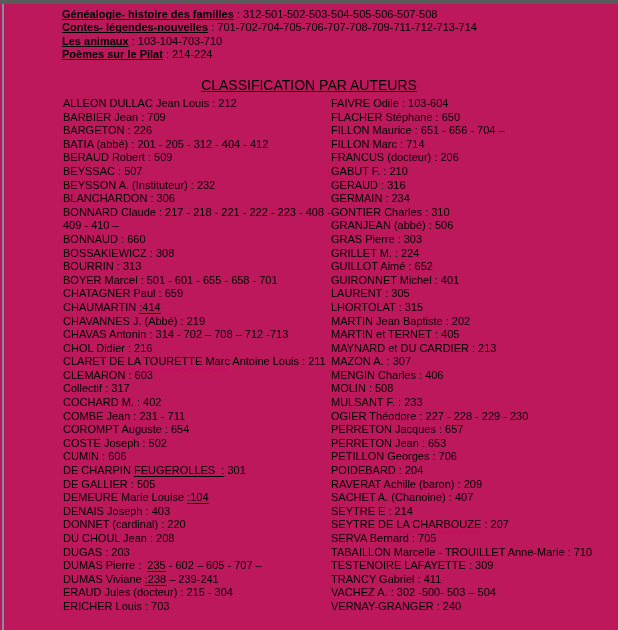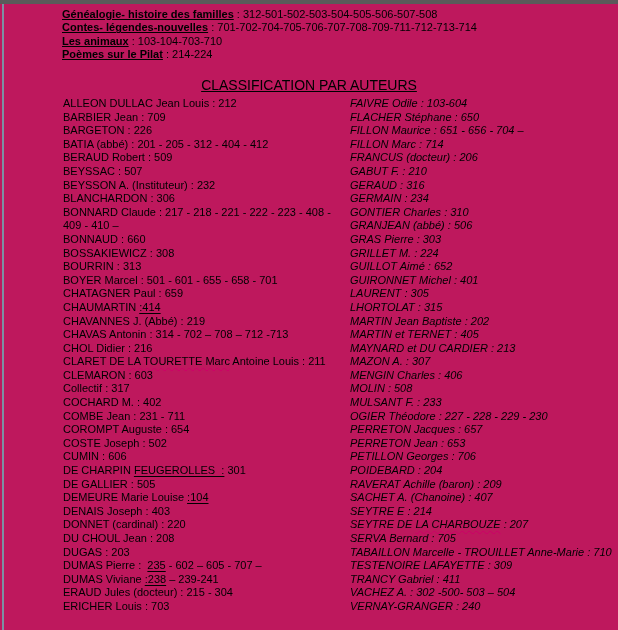--- a/index.html
+++ b/index.html
@@ -16,21 +16,21 @@
   .header { position: absolute; left: 62px; top: 8px; font-size: 11px; line-height: 13.4px; white-space: pre; }
   .cat-label { font-weight: bold; text-decoration: underline; }
 
   .title {
     position: absolute; left: 0; top: 77px; width: 618px;
     text-align: center; font-size: 14px; text-decoration: underline;
   }
 
   .col { position: absolute; top: 97px; font-size: 11px; line-height: 13.6px; white-space: pre; }
   .col-left { left: 47px; margin-left: 16px; }
-  .col-right { left: 350px; font-style: italic; }
+  .col-right { left: 331px; }
   .entry { height: 13.6px; }
 
   .sq-grammar {
     text-decoration-line: underline;
     text-decoration-style: wavy;
     text-decoration-color: var(--grammar, #00a000);
     text-decoration-thickness: 1px;
     text-underline-offset: 2px;
     text-decoration: underline;
   }

